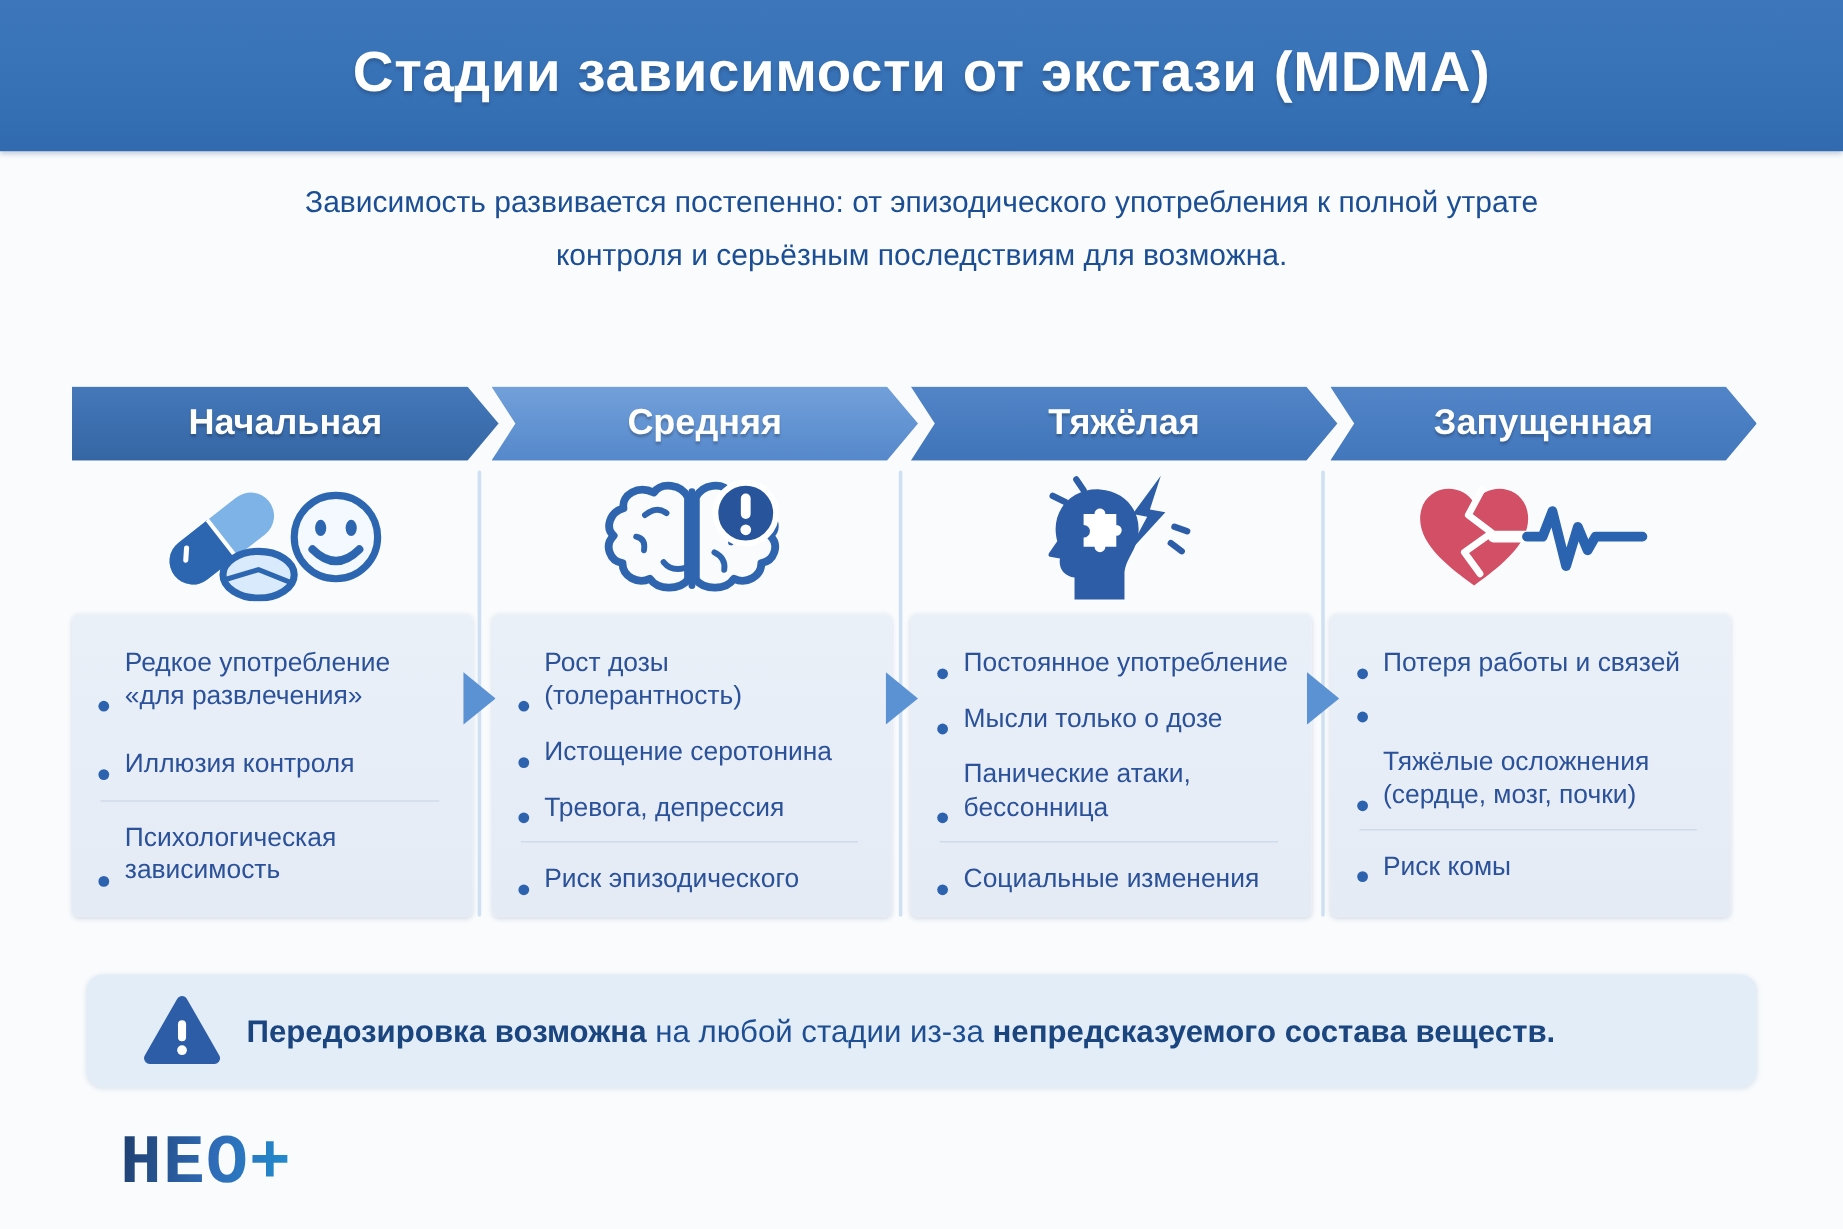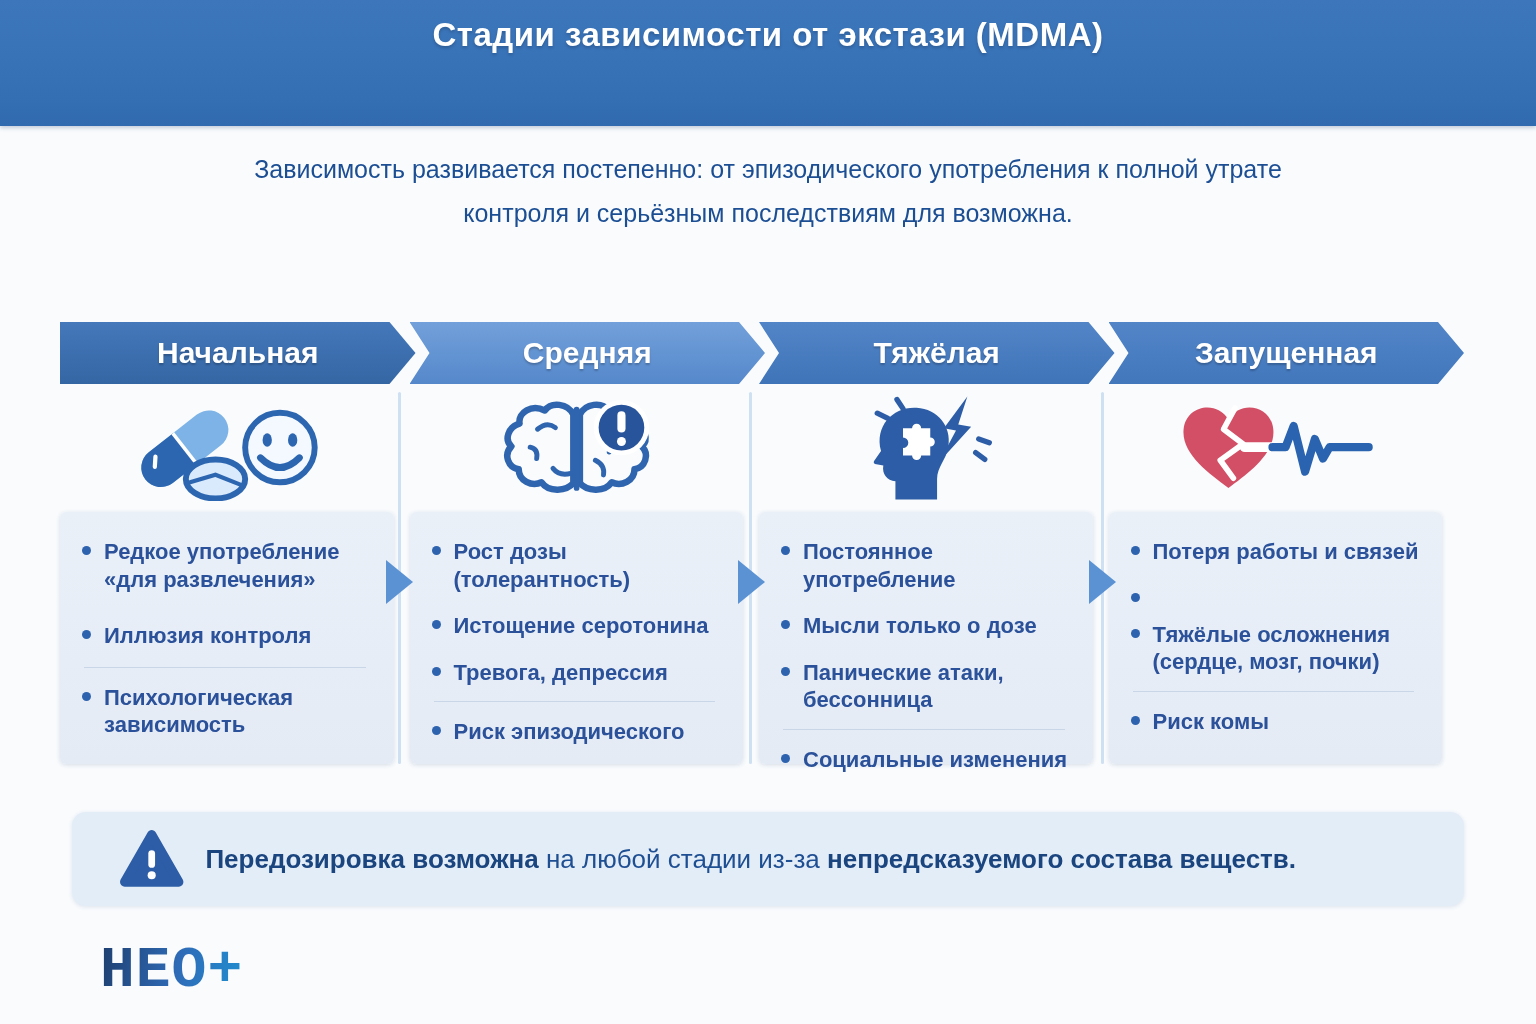--- a/index.html
+++ b/index.html
@@ -8,22 +8,22 @@
     background:#f9fbfd;
     font-family:"Liberation Sans","DejaVu Sans",sans-serif;
   }
   
   .banner{
     position:absolute;top:0;left:0;width:1536px;height:126px;
     background:linear-gradient(180deg,#3d76bb 0%,#3570b5 70%,#316aae 100%);
     box-shadow:0 2px 4px rgba(40,70,120,.25);
   }
   .banner h1{
-    margin:0;padding-top:16px;text-align:center;
-    font-size:33px;font-weight:700;color:#ffffff;letter-spacing:.5px;
+    margin:0;padding-top:32px;text-align:center;
+    font-size:47px;font-weight:700;color:#ffffff;letter-spacing:.5px;
     text-shadow:0 2px 3px rgba(0,0,0,.18);
   }
   
   .intro{
     position:absolute;top:148px;left:0;right:0;text-align:center;
     color:#1c4e94;font-size:25px;font-weight:500;line-height:1.75;
   }
   
   .stages{
     position:absolute;left:60px;top:322px;width:1382px;
@@ -47,21 +47,21 @@
   }
   .iconbox svg{height:106px;}
   .card{
     height:252px;box-sizing:border-box;
     background:linear-gradient(180deg,#eaf0f8 0%,#e5ebf5 100%);
     border-radius:6px;box-shadow:0 1px 4px rgba(40,70,120,.16);
     padding:26px 18px 14px 22px;
   }
   .item{
     display:flex;gap:13px;margin-bottom:19px;
-    font-size:22px;font-weight:700;color:#2a5199;line-height:1.25;
+    font-size:22px;font-weight:400;color:#2a5199;line-height:1.25;align-items:flex-end;
   }
   .stage.col1 .item{margin-bottom:29px;}
   .dot{min-width:9px;height:9px;border-radius:50%;background:#2d63ae;margin-top:8px;}
   .divider{height:1px;background:#c9d6e8;margin:-4px 10px 16px 2px;}
   .stage.col1 .divider{margin-top:-12px;}
   
   .gap-line{
     position:absolute;width:3px;top:70px;height:372px;
     background:#cfe0f2;border-radius:2px;
   }

